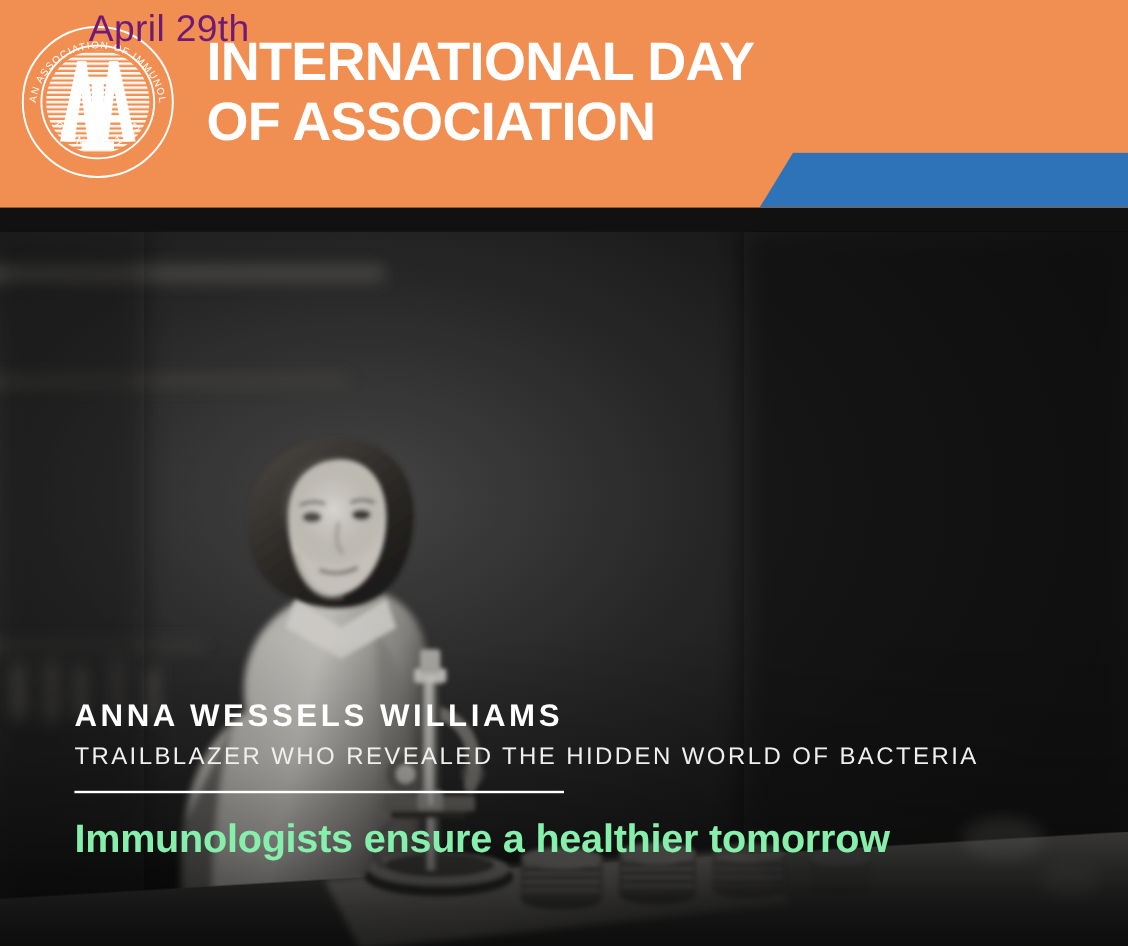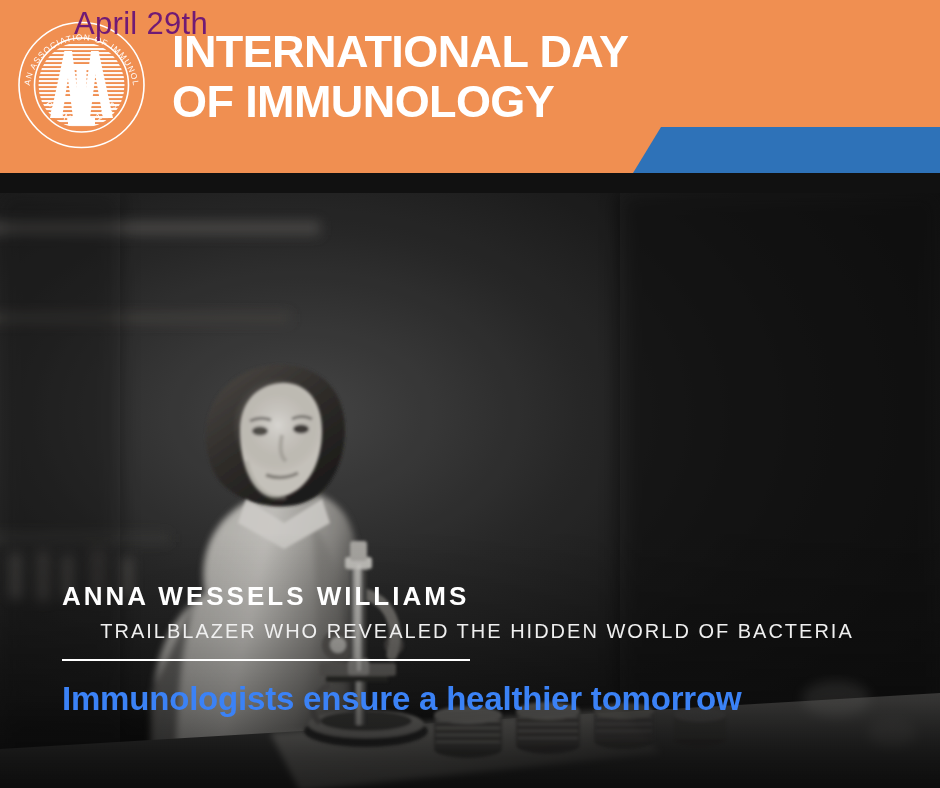--- a/index.html
+++ b/index.html
@@ -126,31 +126,30 @@
   }
   #person-subtitle {
     margin-top: 8px;
     color: #efefef;
     font-family: "Liberation Sans", sans-serif;
     font-weight: normal;
     font-size: 20px;
     line-height: 24px;
     letter-spacing: 2.0px;
     white-space: nowrap;
-    text-align: center;
   }
   #divider {
     margin-top: 16px;
     width: 408px;
     height: 2px;
     background: #ffffff;
   }
   #quote {
     margin-top: 18px;
-    color: #3b82f6;
+    color: #86efac;
     font-family: "Liberation Sans", sans-serif;
     font-weight: bold;
     font-size: 33px;
     line-height: 40px;
     letter-spacing: -0.2px;
     width: 830px;
   }
   #quote .qline { display: block; white-space: nowrap; }
 </style>
 </head>
@@ -201,21 +200,21 @@
           <textPath href="#arcTop" startOffset="50%" text-anchor="middle">AMERICAN ASSOCIATION OF IMMUNOLOGISTS</textPath>
         </text>
         <text font-family="Liberation Sans, sans-serif" font-size="9.2" font-weight="normal" fill="#ffffff" letter-spacing="1.4">
           <textPath href="#arcBot" startOffset="50%" text-anchor="middle">FOUNDED 1913</textPath>
         </text>
       </svg>
     </div>
 
     <div id="header-titles">
       <div class="hl">INTERNATIONAL DAY</div>
-      <div class="hl">OF IMMUNOLOGY</div>
+      <div class="hl">OF ASSOCIATION</div>
     </div>
 
     <div id="date-badge"></div>
     <div id="date-badge-label">April 29th</div>
   </div>
 
   <div id="photo">
     <svg viewBox="0 0 940 615" xmlns="http://www.w3.org/2000/svg" preserveAspectRatio="none">
       <defs>
 

